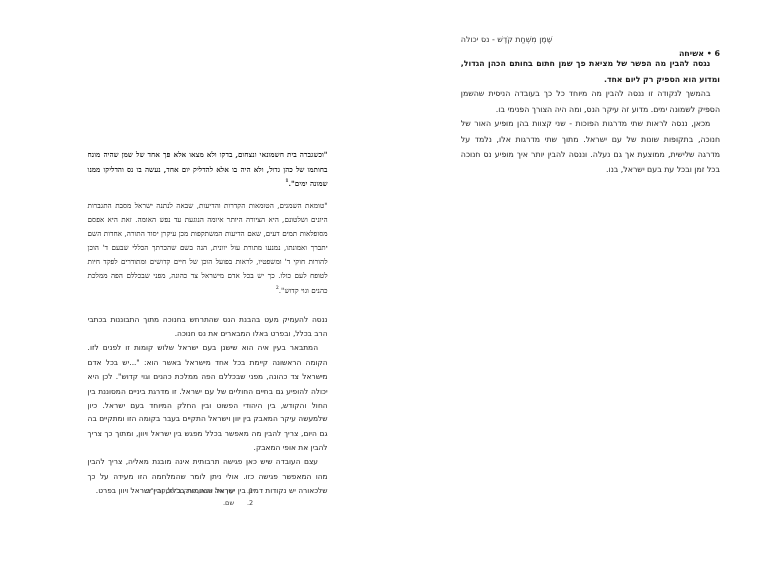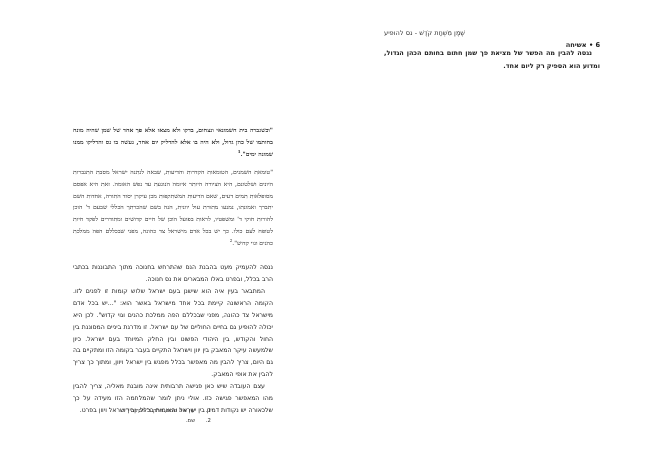--- a/index.html
+++ b/index.html
@@ -163,19 +163,21 @@
     <div class="footnote">
       <span class="fn-num">2.</span>
       <span class="fn-text">שם.</span>
     </div>
   </div>
 </div>
 
 <div class="page page-right">
   <div class="running-header">
     <span class="page-num"><span>6</span> <span>•</span> <span>אשיחה</span></span>
-    <span class="book-title">שֶׁמֶן מִשְׁחַת קֹדֶשׁ - נס להופיע</span>
+    <span class="book-title">שֶׁמֶן מִשְׁחַת קֹדֶשׁ - נס יכולה</span>
   </div>
 
   <div class="text-block right-body">
     <p class="first-bold">נגסה להבין מה הפשר של מציאת פך שמן חתום בחותם הכהן הגדול, ומדוע הוא הספיק רק ליום אחד.</p>
+    <p>בהמשך לנקודה זו ננסה להבין מה מיוחד כל כך בעובדה הניסית שהשמן הספיק לשמונה ימים. מדוע זה עיקר הנס, ומה היה הצורך הפנימי בו.</p>
+    <p>מכאן, ננסה לראות שתי מדרגות הפוכות - שני קצוות בהן מופיע האור של חנוכה, בתקופות שונות של עם ישראל. מתוך שתי מדרגות אלו, נלמד על מדרגה שלישית, ממוצעת אך גם נעלה. וננסה להבין יותר איך מופיע נס חנוכה בכל זמן ובכל עת בעם ישראל, בנו.</p>
   </div>
 </div>
 
 </body></html>

